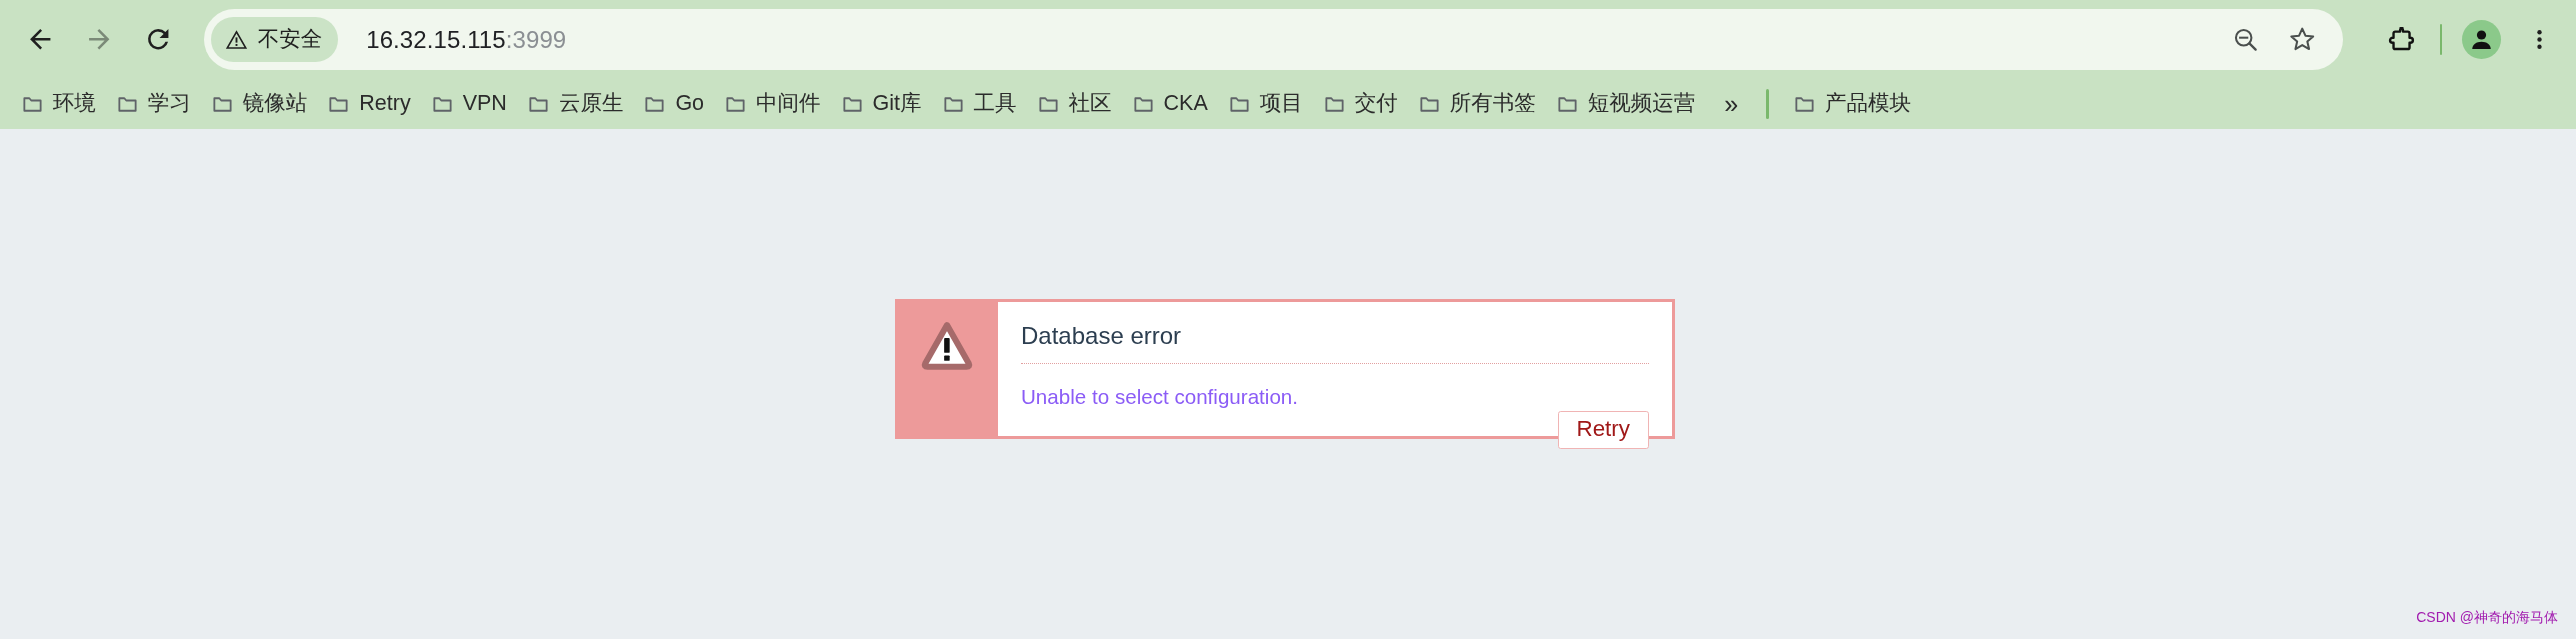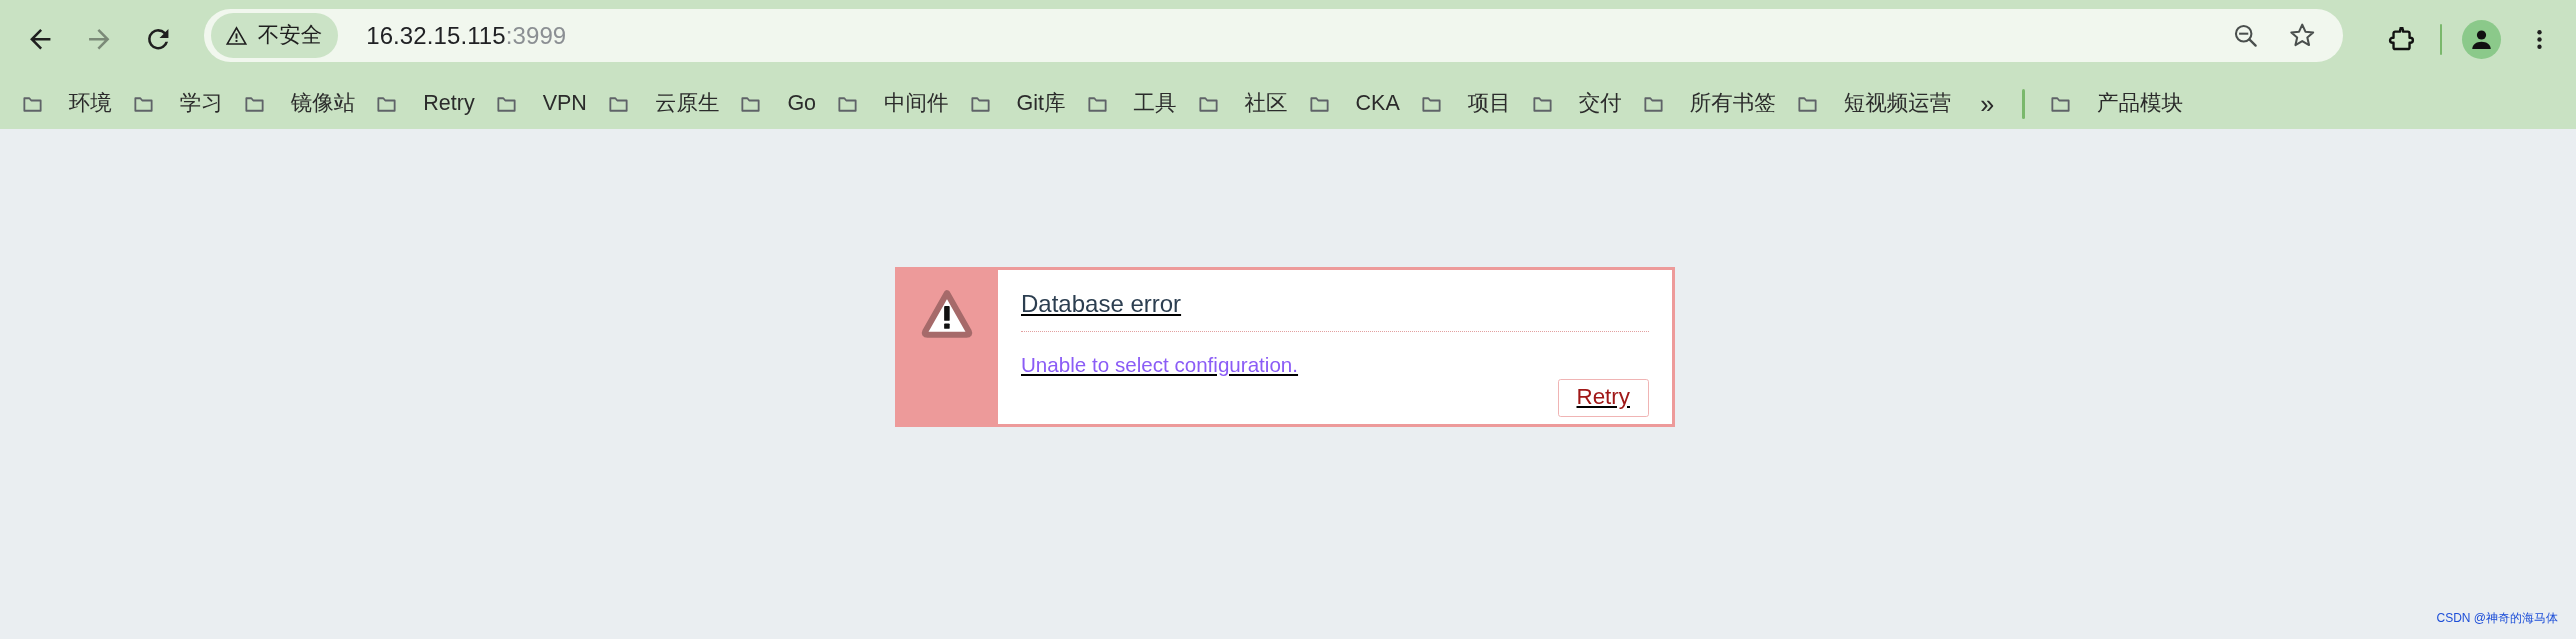--- a/index.html
+++ b/index.html
@@ -35,21 +35,21 @@
     border-radius: 50%;
     flex: none;
   }
   .nav-btn:first-of-type { margin-left: 10.8px; }
 
   .omnibox {
     position: absolute;
     left: 204px;
     top: 9px;
     width: 2139px;
-    height: 53px;
+    height: 61px;
     background: #f1f7ee;
     border-radius: 30.5px;
     display: flex;
     align-items: center;
   }
 
   .security-chip {
     margin-left: 7.2px;
     height: 45px;
     padding: 0 16px 0 12.5px;
@@ -129,21 +129,21 @@
     background: #c9e2c3;
     display: flex;
     align-items: center;
     padding-left: 10.8px;
     box-sizing: border-box;
     overflow: hidden;
   }
   .bookmark-item {
     display: flex;
     align-items: center;
-    gap: 25px;
+    gap: 9px;
     height: 39px;
     padding: 0 10px;
     border-radius: 7.2px;
     flex: none;
     white-space: nowrap;
   }
   .bookmark-label {
     font-size: 21.5px;
     color: #2b2b2b;
     line-height: 1;
@@ -169,26 +169,25 @@
     position: absolute;
     left: 0; top: 129px;
     width: 2576px;
     height: 510px;
     background: #eaeef1;
   }
 
   .error-dialog {
     position: absolute;
     left: 895px;
-    top: 138px;
+    top: 170px;
     width: 780px;
-    height: 160px;
+    height: 140px;
     display: flex;
     box-sizing: border-box;
-    text-decoration: underline;
   }
   .error-icon-panel {
     width: 103px;
     background: #ed9a9a;
     display: flex;
     justify-content: center;
     padding-top: 20px;
     box-sizing: border-box;
     flex: none;
   }
@@ -231,22 +230,22 @@
     font-family: "Liberation Sans", sans-serif;
     padding: 6px 18px 8px 18px;
     border-radius: 2.7px;
     line-height: 1;
   }
 
   .watermark {
     position: absolute;
     right: 18px;
     bottom: 12.5px;
-    font-size: 12px;
-    color: #1d4ed8;
+    font-size: 14px;
+    color: #a21caf;
     white-space: nowrap;
   }
 </style>
 </head>
 <body>
 
 <div class="browser-toolbar">
 
   <div class="nav-btn">
     <svg width="30.5" height="30.5" viewBox="0 0 24 24">

